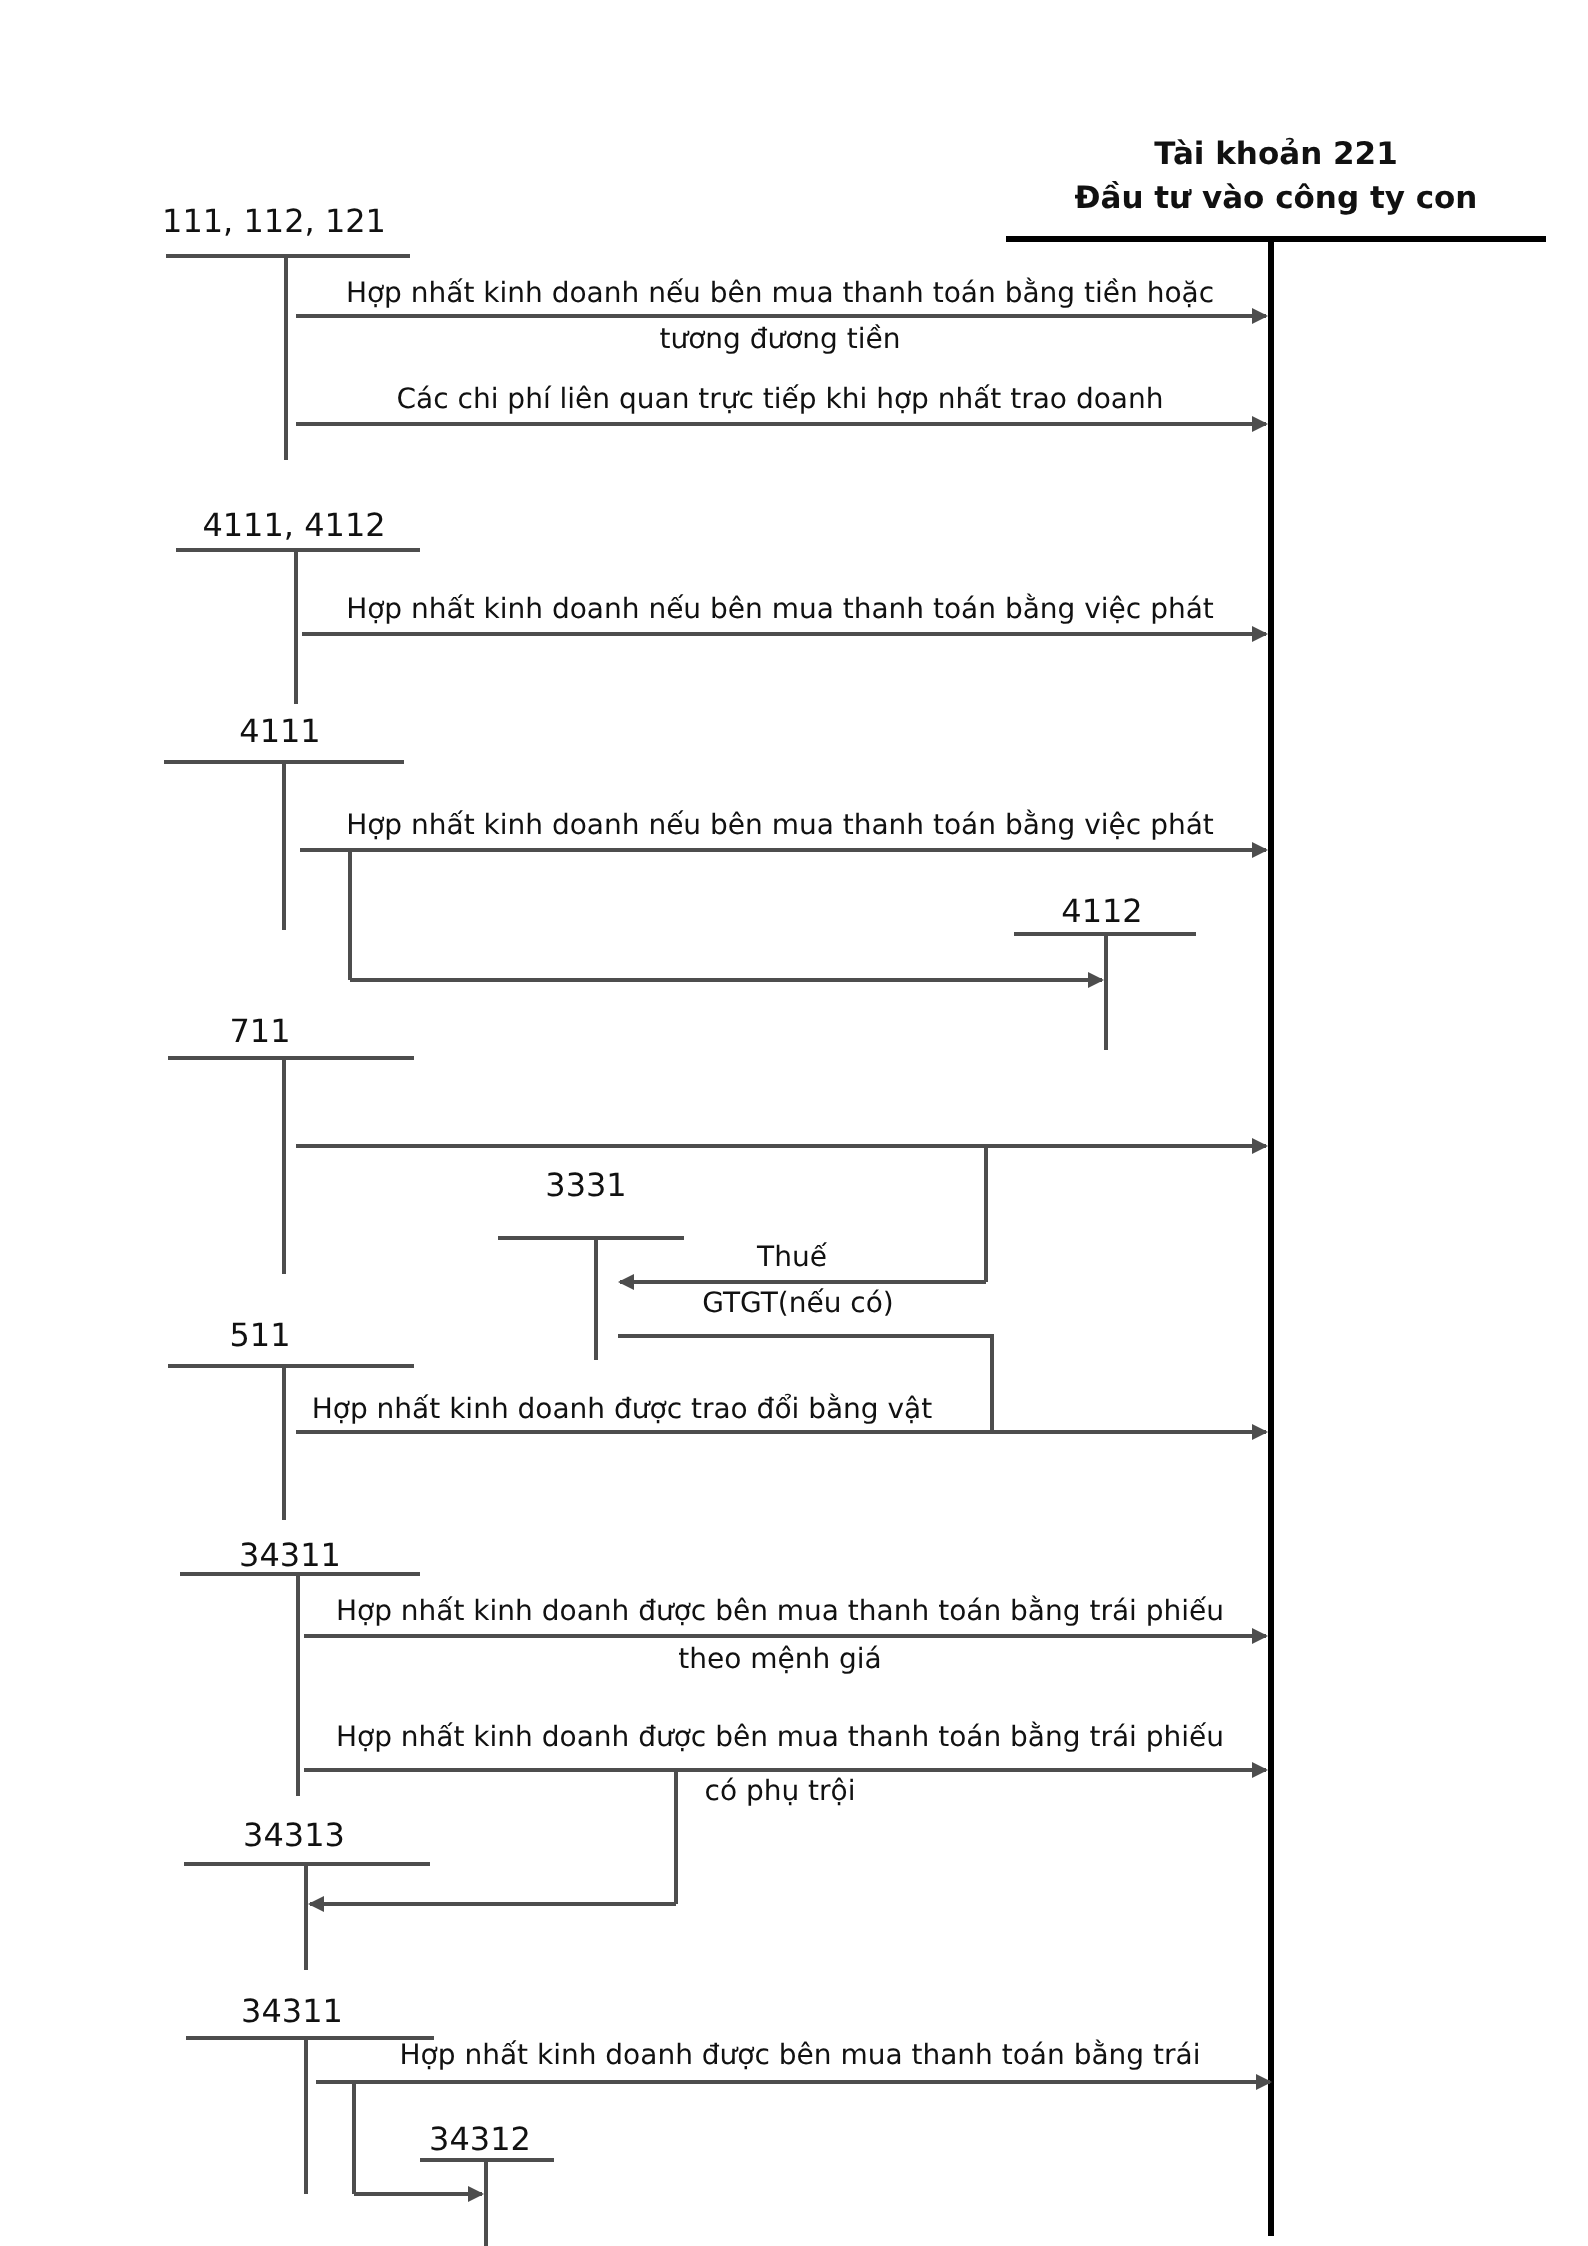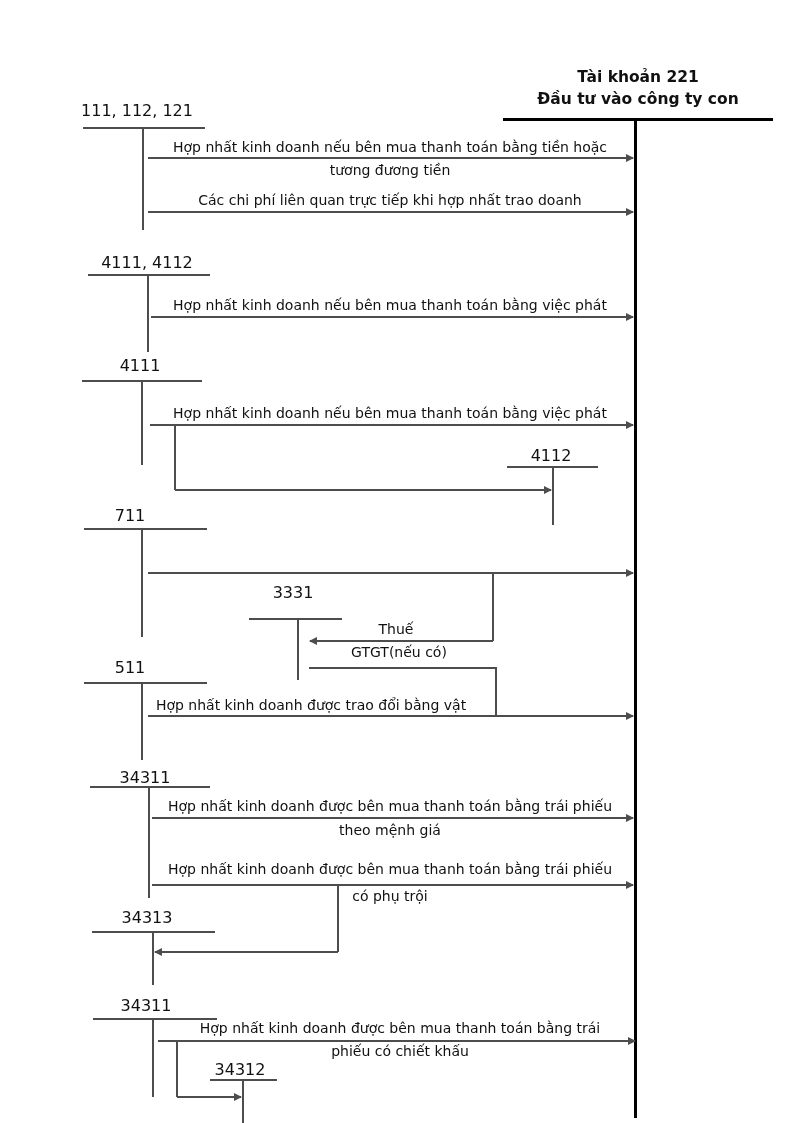--- a/index.html
+++ b/index.html
@@ -110,21 +110,20 @@
   <div class="abs acct" style="left:87px;top:908px;width:120px;">34313</div>
   <div class="abs hline" style="left:92px;top:931px;width:123px;"></div>
   <div class="abs vline" style="left:152px;top:931px;height:54px;"></div>
   <div class="abs arrow l" style="left:155px;top:951px;width:183px;"></div>
 
   <div class="abs acct" style="left:86px;top:996px;width:120px;">34311</div>
   <div class="abs hline" style="left:93px;top:1018px;width:124px;"></div>
   <div class="abs vline" style="left:152px;top:1018px;height:79px;"></div>
   <div class="abs ftext" style="left:150px;top:1020px;width:500px;">Hợp nhất kinh doanh được bên mua thanh toán bằng trái</div>
   <div class="abs arrow r" style="left:158px;top:1040px;width:477px;"></div>
-  <div class="abs ftext" style="left:150px;top:1043px;width:500px;">phiếu có chiết khấu</div>
   <div class="abs vline" style="left:176px;top:1040px;height:57px;"></div>
 
   <div class="abs acct" style="left:180px;top:1060px;width:120px;">34312</div>
   <div class="abs hline" style="left:210px;top:1079px;width:67px;"></div>
   <div class="abs vline" style="left:242px;top:1079px;height:44px;"></div>
   <div class="abs arrow r" style="left:177px;top:1096px;width:64px;"></div>
 
 </div>
 
 </body></html>

